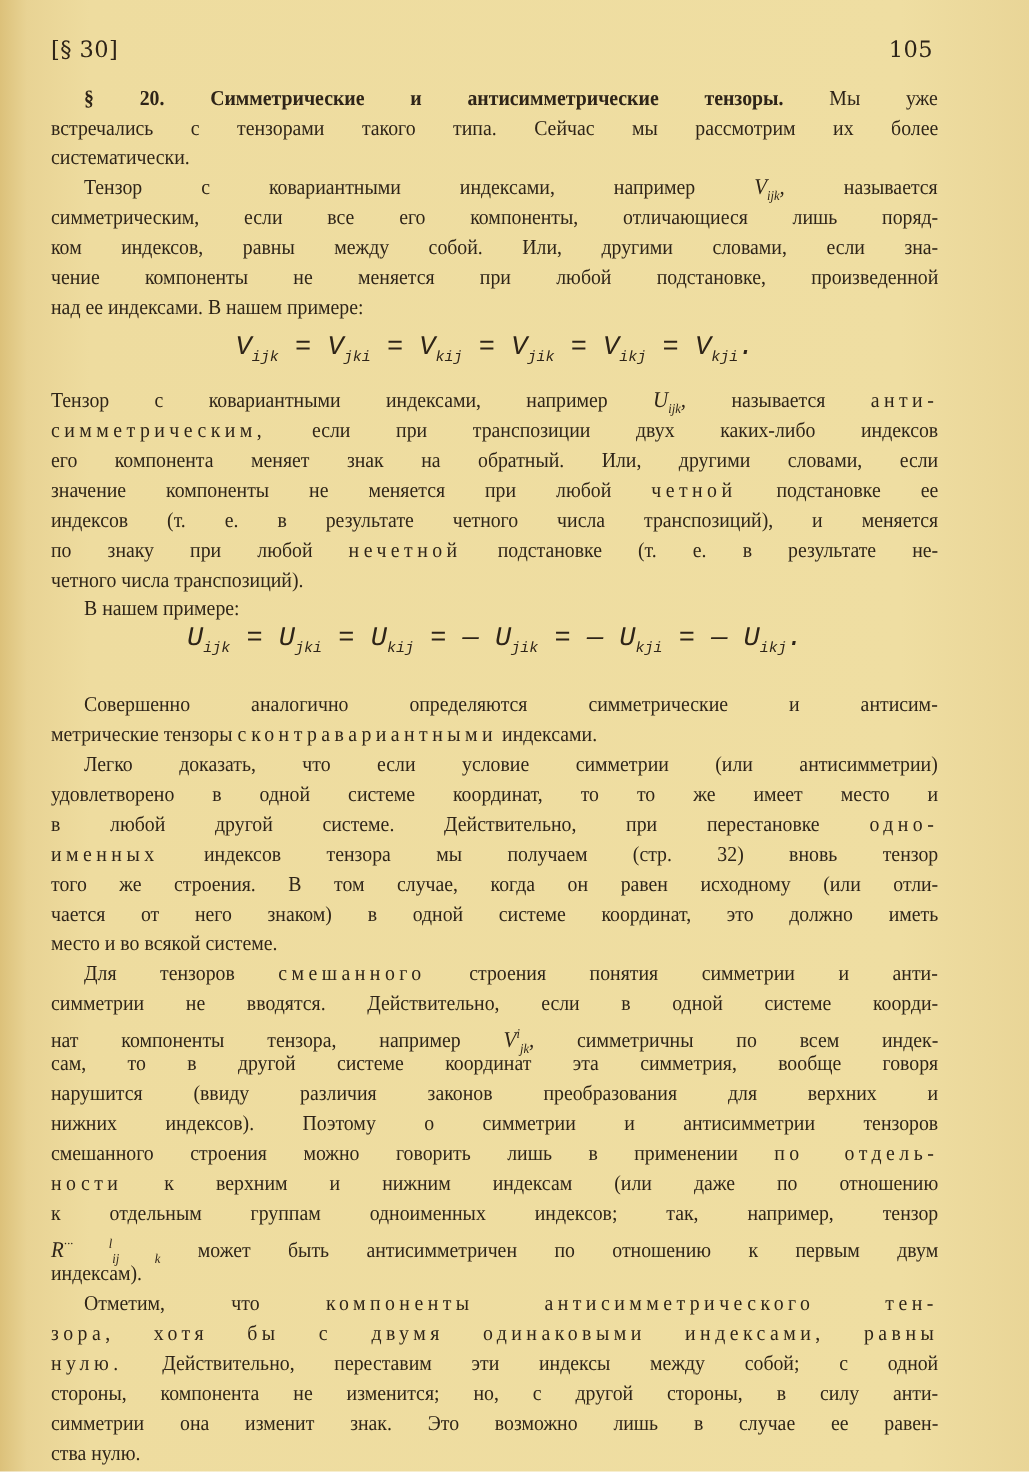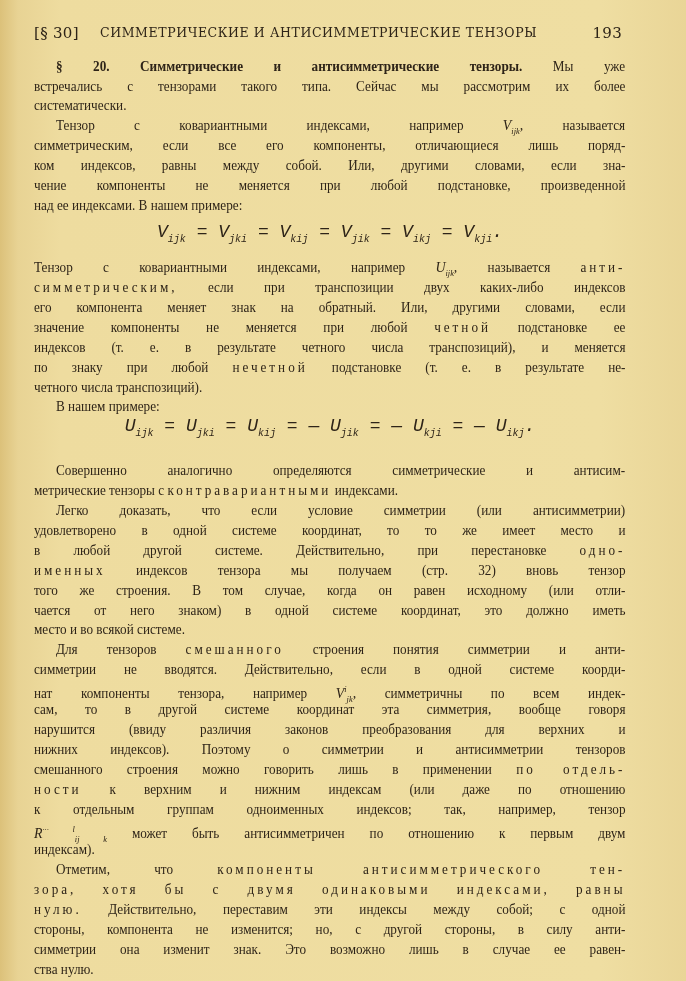--- a/index.html
+++ b/index.html
@@ -40,22 +40,21 @@
   i.m sub { font-size: 9px; }
   i.m sup { font-size: 9px; }
 </style>
 </head>
 <body>
 
 <div class="page">
 
   <div class="header">
     <span class="sec">[§ 30]</span>
-    <span class="title">СИММЕТРИЧЕСКИЕ И АНТИСИММЕТРИЧЕСКИЕ ТЕНЗОРЫ</span>
-    <span class="num">193</span>
+    <span class="num">105</span>
   </div>
 
   <div class="line indent" style="top:56px"><span class="b">§ 20. Симметрические и антисимметрические тензоры.</span> <span>Мы уже</span></div>
   <div class="line" style="top:76px">встречались с тензорами такого типа. Сейчас мы рассмотрим их более</div>
   <div class="line last" style="top:95px">систематически.</div>
 
   <div class="line indent" style="top:115px"><span>Тензор с ковариантными индексами, например</span> <i class="m"><span>V</span><sub>ijk</sub><span>,</span></i> <span>называется</span></div>
   <div class="line" style="top:135px">симметрическим, если все его компоненты, отличающиеся лишь поряд-</div>
   <div class="line" style="top:155px">ком индексов, равны между собой. Или, другими словами, если зна-</div>
   <div class="line" style="top:175px">чение компоненты не меняется при любой подстановке, произведенной</div>

